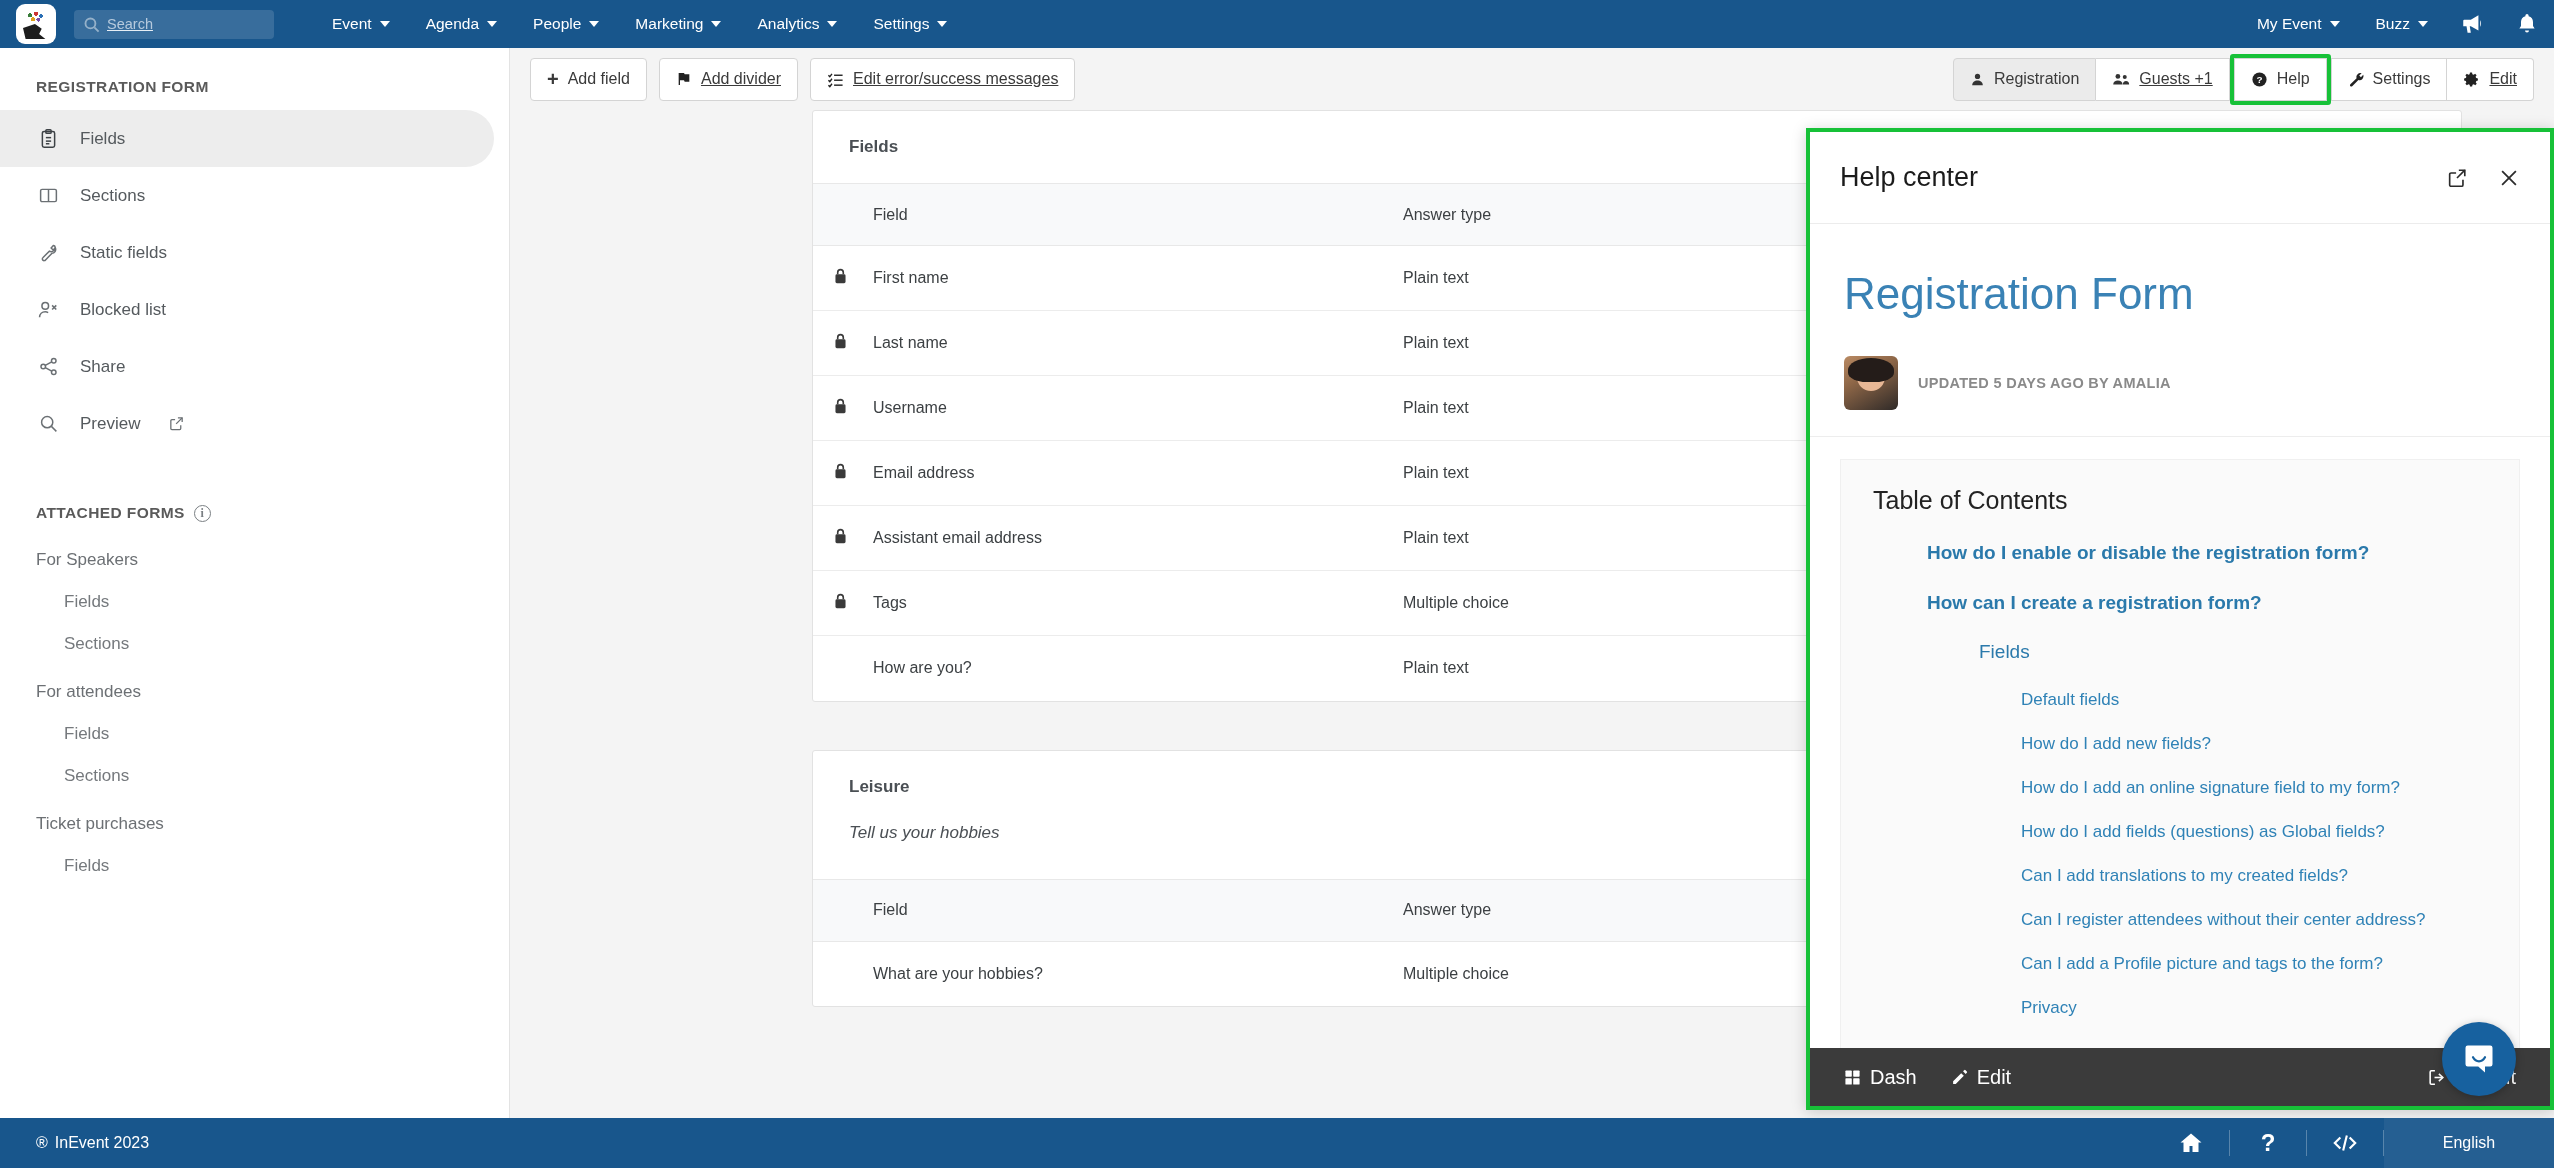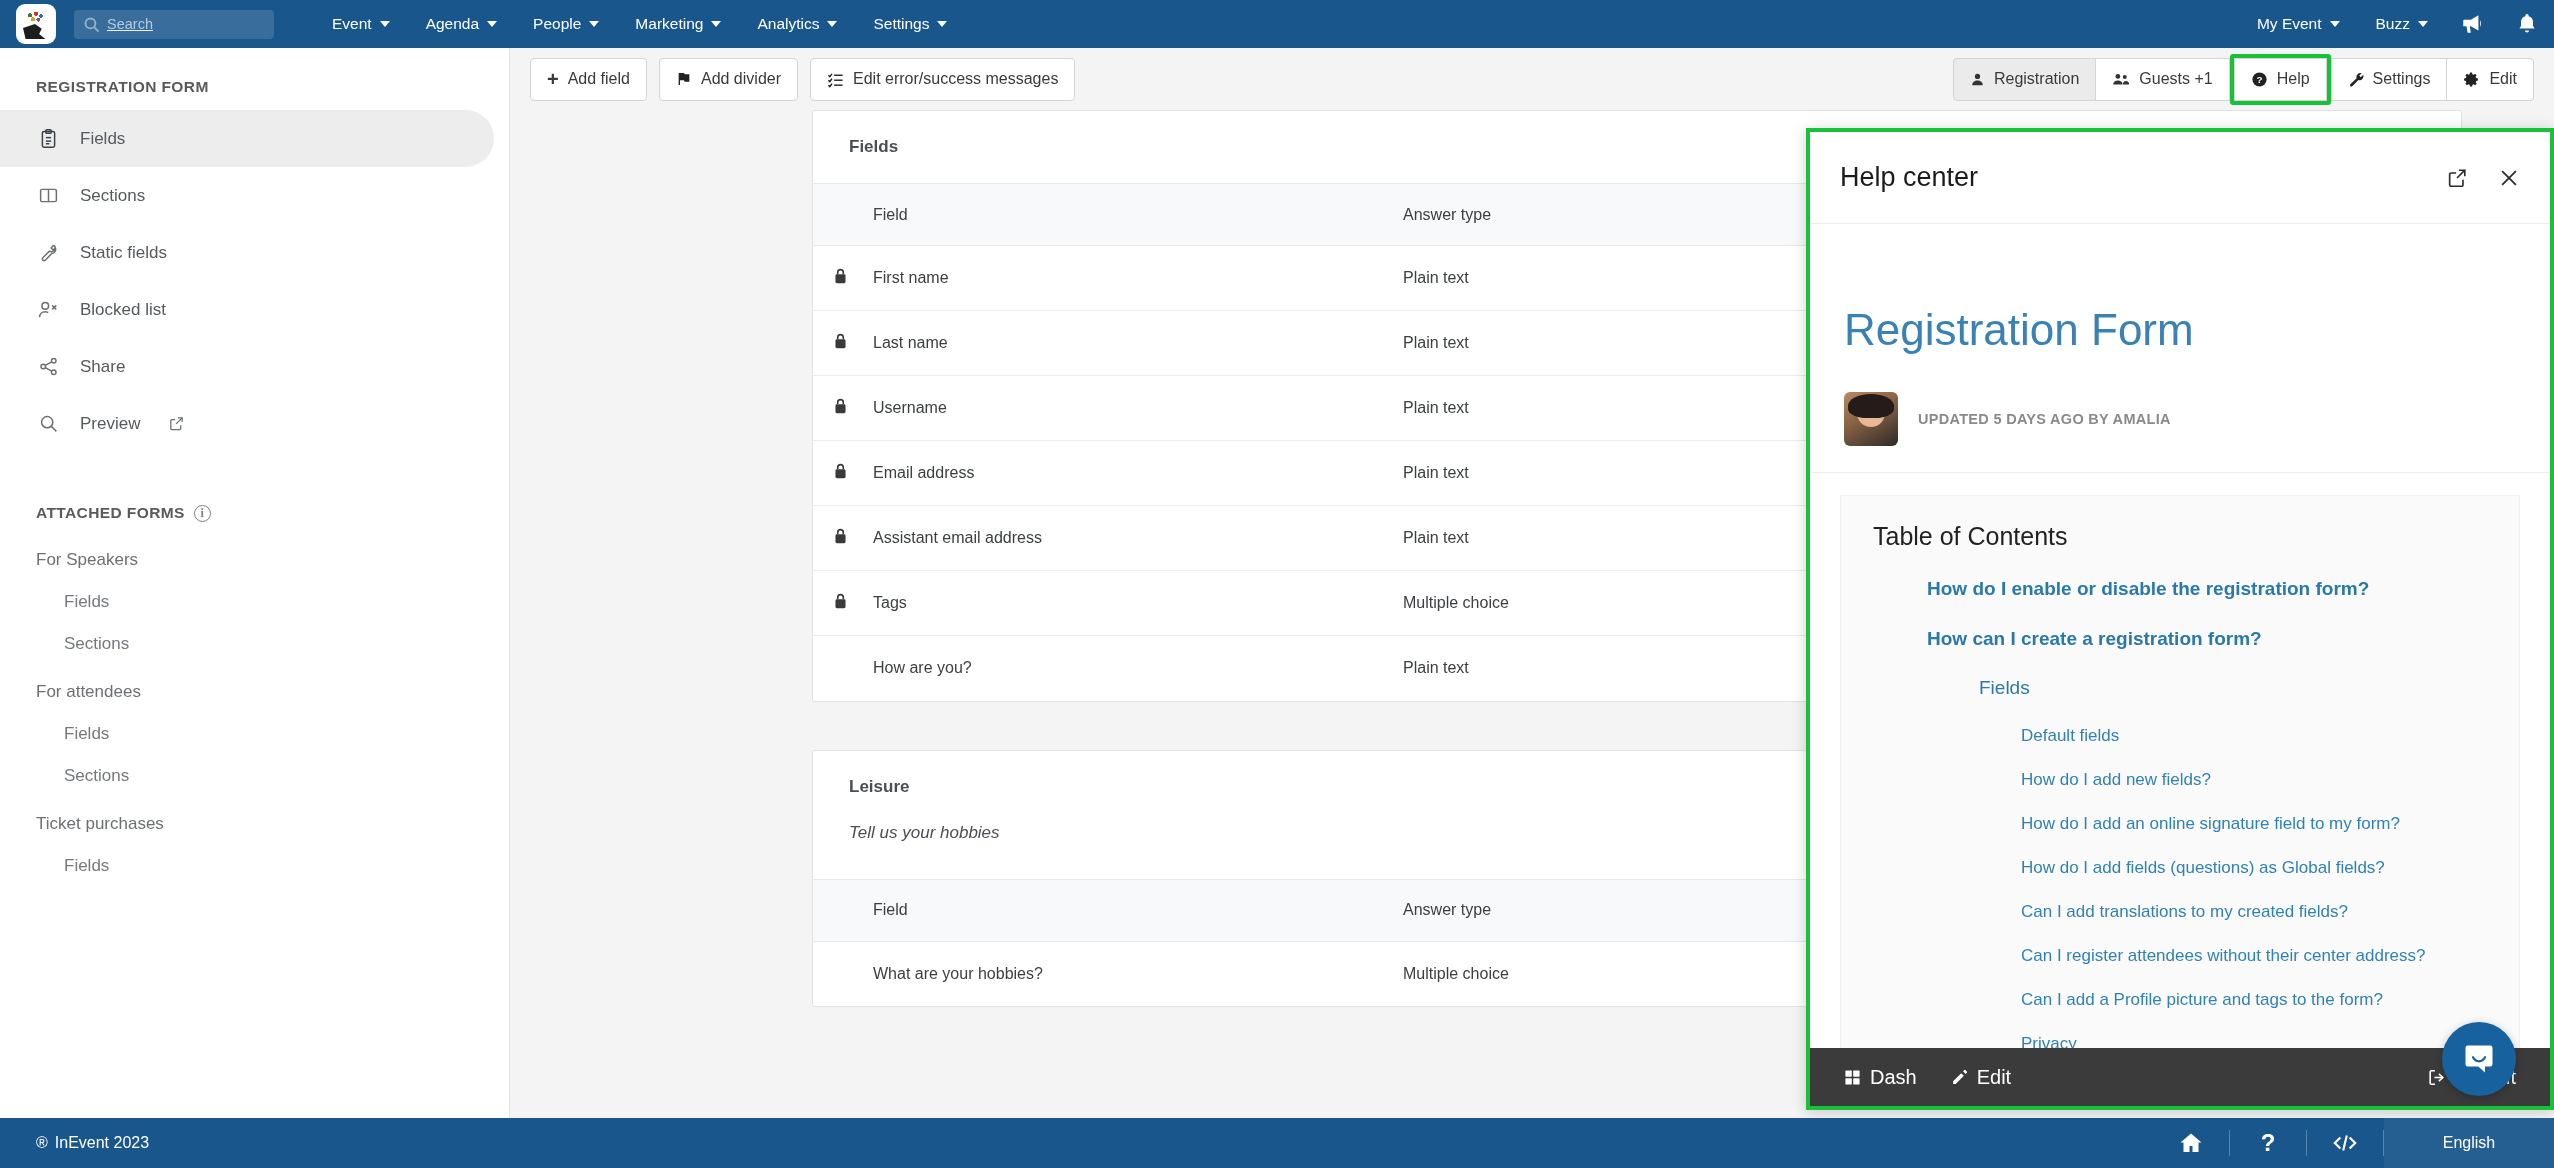--- a/index.html
+++ b/index.html
@@ -99,21 +99,21 @@
   #toolbar {
     height: 62px; background: #f4f4f4; display: flex; align-items: center;
     padding: 0 20px 0 20px;
   }
   .btn {
     height: 43px; background: #ffffff; border: 1px solid #d4d4d4; border-radius: 4px;
     display: flex; align-items: center; gap: 9px; padding: 0 16px;
     font-size: 16px; color: #3a3a3a; cursor: pointer; white-space: nowrap;
     font-family: "Liberation Sans", sans-serif;
   }
-  .btn + .btn { margin-left: 12px; }
+  .btn + .btn { margin-left: 12px; text-decoration: underline; }
   .btn-group { display: flex; margin-left: auto; align-items: center; }
   .btn-group .btn { margin-left: 0; border-radius: 0; border-left-width: 0; }
   .btn-group .btn:first-child { border-radius: 4px 0 0 4px; border-left-width: 1px; }
   .btn-group .btn:last-child { border-radius: 0 4px 4px 0; }
   .btn-group .btn.sel { background: #ebebeb; }
   .help-highlight {
     border: 4px solid #17c138; border-radius: 3px; padding: 0;
     display: flex; align-items: stretch; z-index: 5;
   }
   .help-highlight .btn { border-radius: 0 !important; border-left-width: 1px !important; }
@@ -142,21 +142,20 @@
   .c-lock { width: 60px; padding-left: 20px; }
   .c-field { width: 530px; }
   .lock-ico { display: inline-block; }
 
   
   #helppanel {
     position: absolute; right: 0; top: 128px; width: 748px; height: 982px;
     border: 4px solid #17c138; background: #ffffff; z-index: 20;
     display: flex; flex-direction: column; overflow: hidden;
     box-shadow: 0 2px 14px rgba(0,0,0,.18);
-    gap: 36px;
   }
   .hp-head {
     height: 92px; display: flex; align-items: center; padding: 0 30px;
     border-bottom: 1px solid #ececec; flex: 0 0 92px;
   }
   .hp-title { font-size: 27px; color: #1b1b1b; }
   .hp-actions { margin-left: auto; display: flex; align-items: center; gap: 30px; }
   .hp-iconbtn { cursor: pointer; display: flex; align-items: center; justify-content: center; }
   .hp-body { flex: 1 1 auto; overflow: hidden; background: #ffffff; }
   .hp-article-title {

